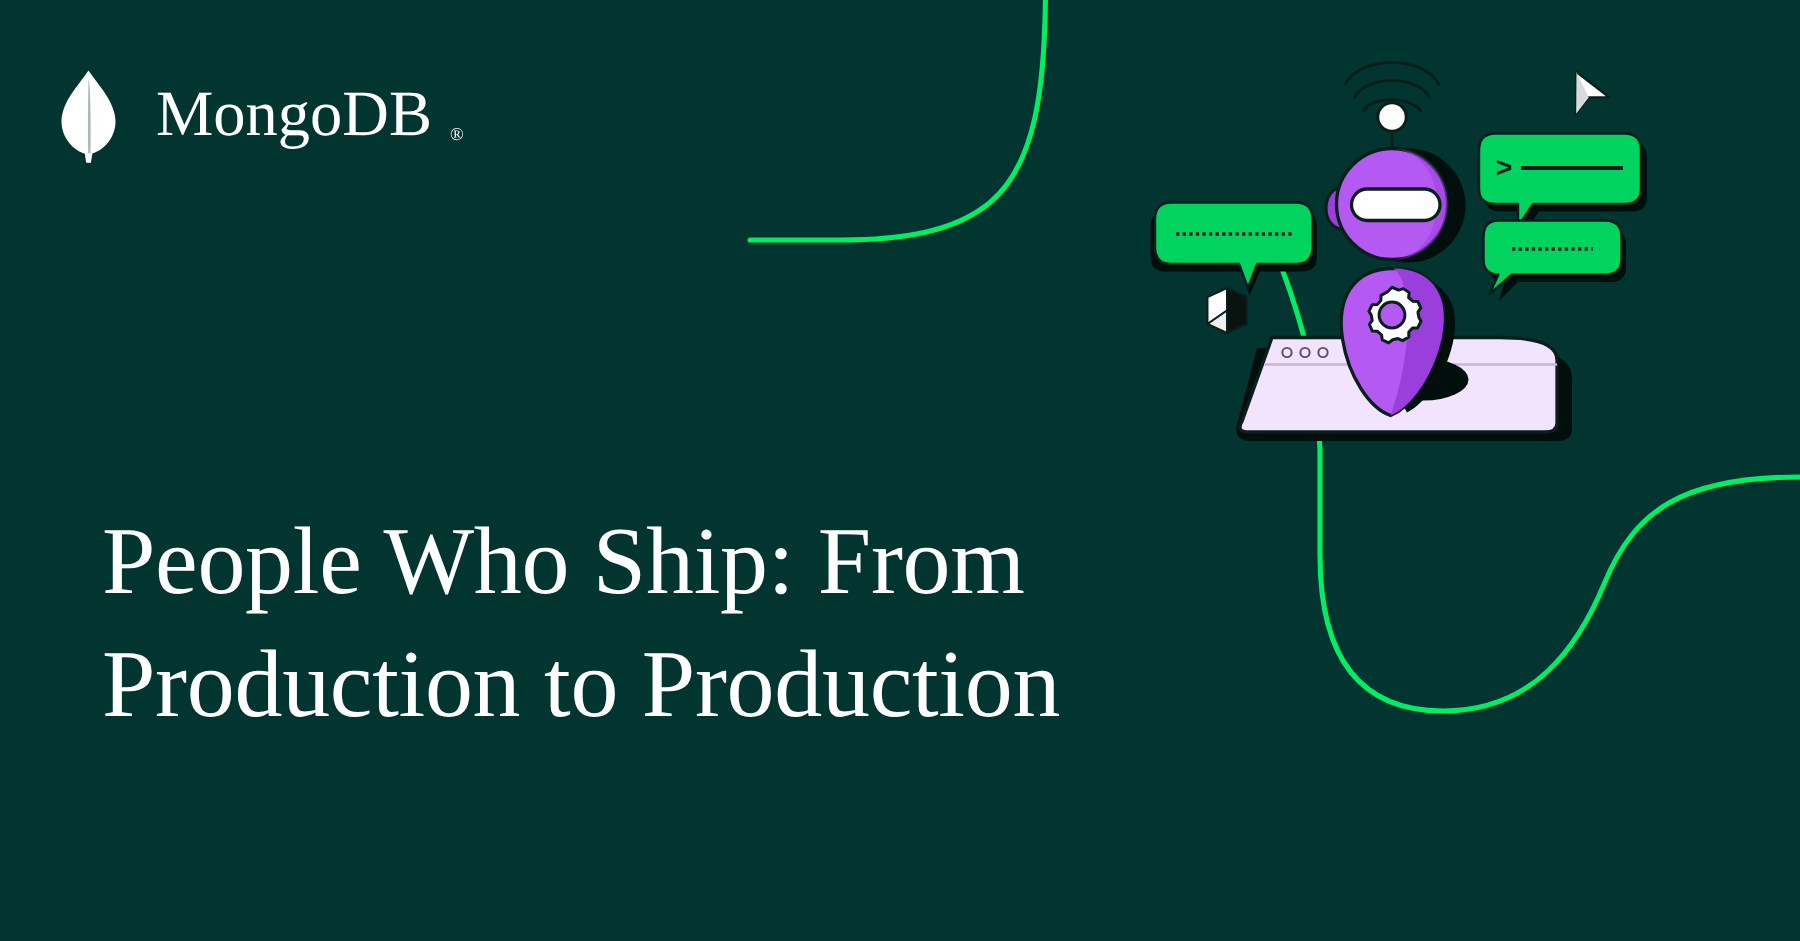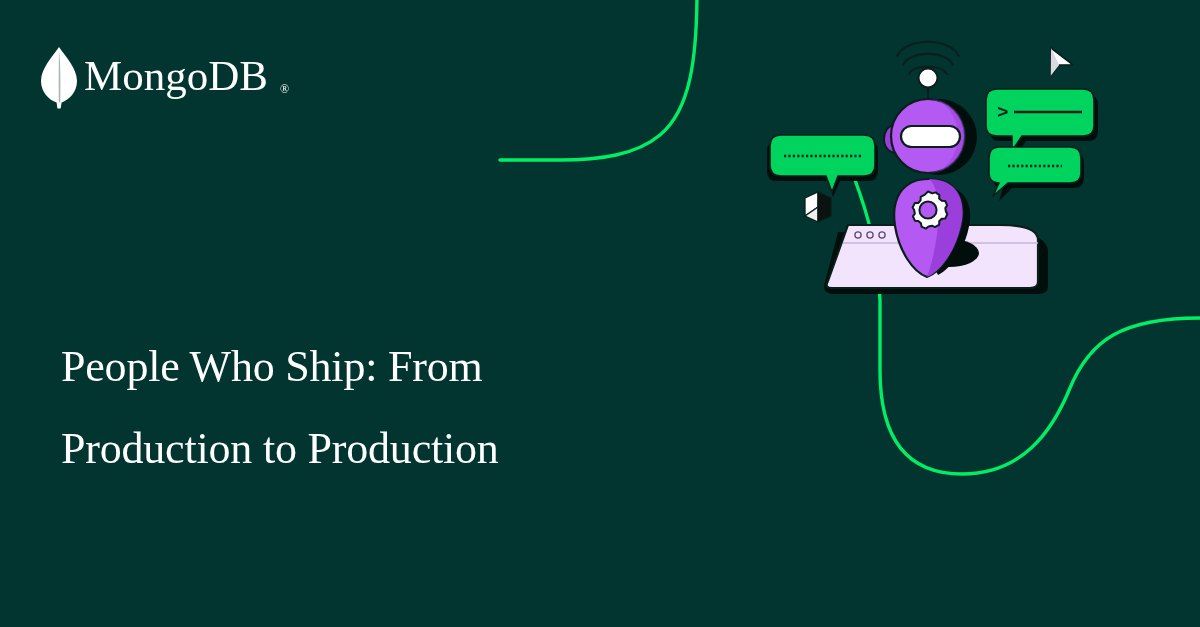--- a/index.html
+++ b/index.html
@@ -17,36 +17,36 @@
     font-family: "Liberation Sans", sans-serif;
   }
 
   
   .brand {
     position: absolute;
     left: 38px;
     top: 46px;
     display: flex;
     align-items: center;
-    gap: 4px;
+    gap: 24px;
     height: 64px;
   }
   .brand-leaf { width: 42px; height: 62px; display: block; }
   .brand-wordmark { display: block; height: 46px; }
 
   
   .headline {
     position: absolute;
     left: 57px;
     top: 322px;
     width: 700px;
-    margin: 4px;
+    margin: 11px;
     color: #ffffff;
     font-family: "Liberation Serif", "DejaVu Serif", serif;
-    font-size: 44px;
+    font-size: 64px;
     font-weight: 400;
     line-height: 82px;
     letter-spacing: -0.2px;
   }
   .headline .line { display: block; white-space: nowrap; }
 
   
   .illustration {
     position: absolute;
     inset: 0;

